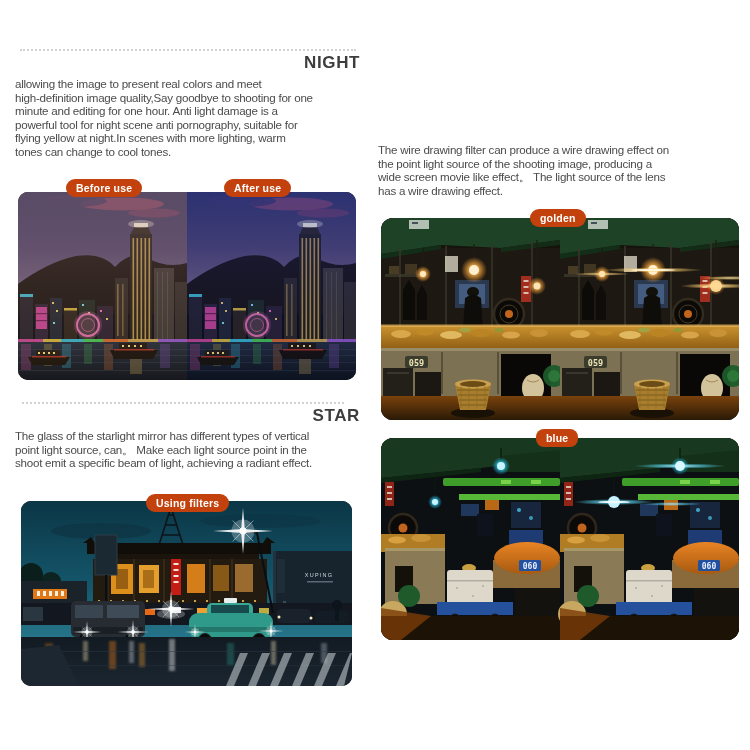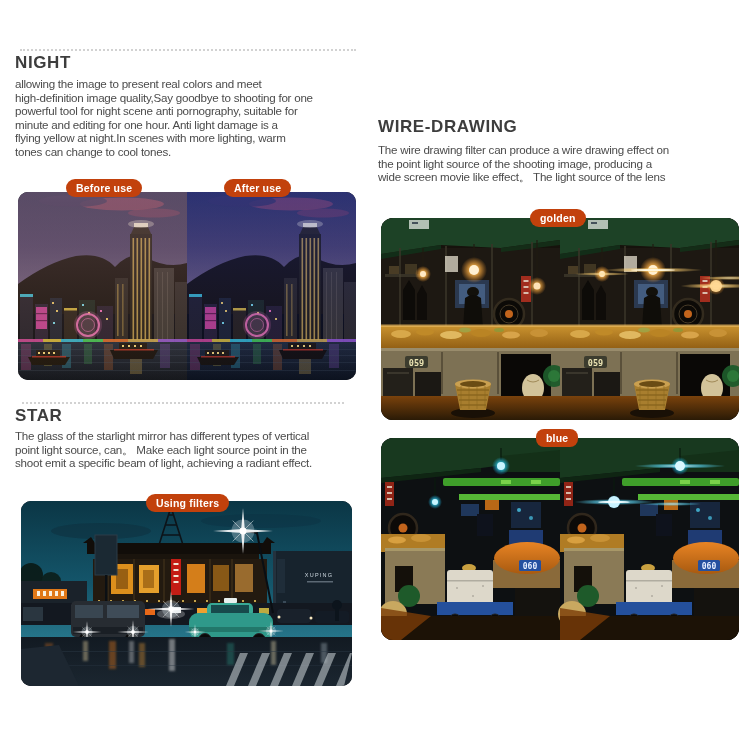--- a/index.html
+++ b/index.html
@@ -1,39 +1,39 @@
 <!DOCTYPE html>
 <html><head>
 <meta charset="utf-8">
 <style>
   html,body{margin:0;padding:0;background:#ffffff;}
   .page{position:relative;width:750px;height:750px;background:#ffffff;overflow:hidden;
         font-family:"Liberation Sans",sans-serif;}
   .dotted{position:absolute;height:0;border-top:2px dotted #d2d2d2;}
-  .sec-title{position:absolute;text-align:left;font-size:17px;font-weight:700;
+  .sec-title{position:absolute;text-align:right;font-size:17px;font-weight:700;
              color:#3d3d3d;letter-spacing:.6px;}
   .para{position:absolute;color:#4b4b4b;font-size:11.6px;line-height:13.6px;letter-spacing:-0.25px;}
   .para .ln{white-space:nowrap;}
   .photo{position:absolute;overflow:hidden;border-radius:10px;background:#0c0c10;}
   .photo svg{display:block;}
   .pill{position:absolute;z-index:3;background:#c2410c;color:#ffffff;font-size:10.5px;
         font-weight:700;line-height:1;padding:3.5px 10px;border-radius:11px;letter-spacing:.2px;}
 </style>
 </head>
 <body>
 
 <div class="page">
 
   <div class="dotted" style="left:20px;top:49px;width:336px;"></div>
   <h2 class="sec-title" style="left:15px;top:53px;width:345px;margin:0;">NIGHT</h2>
   <div class="para" style="left:15px;top:77px;width:350px;">
     <div class="ln">allowing the image to present real colors and meet</div>
     <div class="ln">high-definition image quality,Say goodbye to shooting for one</div>
+    <div class="ln">minute and editing for one hour. Anti light damage is a</div>
     <div class="ln">powerful tool for night scene anti pornography, suitable for</div>
-    <div class="ln">minute and editing for one hour. Anti light damage is a</div>
     <div class="ln">flying yellow at night.In scenes with more lighting, warm</div>
     <div class="ln">tones can change to cool tones.</div>
   </div>
 
   <span class="pill" style="left:66px;top:179px;">Before use</span>
   <span class="pill" style="left:224px;top:179px;">After use</span>
 
   <div class="photo" style="left:18px;top:192px;width:338px;height:188px;">
     <svg width="338" height="188" viewBox="0 0 338 188">
       <defs>
@@ -321,25 +321,25 @@
         <path d="M227,185 L241,152 L249,152 L235,185 Z"></path>
         <path d="M249,185 L263,152 L271,152 L257,185 Z"></path>
         <path d="M271,185 L285,152 L293,152 L279,185 Z"></path>
         <path d="M293,185 L307,152 L315,152 L301,185 Z"></path>
         <path d="M315,185 L329,152 L331,152 L323,185 Z"></path>
       </g>
       <path d="M0,148 L38,144 L58,185 L0,185 Z" fill="#1d2731"></path>
     </svg>
   </div>
 
-  <h2 class="sec-title" style="left:378px;top:117px;width:367px;margin:0;">WIRE-DRAWING</h2>
   <div class="para" style="left:378px;top:143px;width:367px;">
     <div class="ln">The wire drawing filter can produce a wire drawing effect on</div>
     <div class="ln">the point light source of the shooting image, producing a</div>
     <div class="ln">wide screen movie like effect。 The light source of the lens</div>
+    <div class="ln">has a wire drawing effect.</div>
   </div>
 
   <span class="pill" style="left:530px;top:209px;">golden</span>
 
   <div class="photo" style="left:381px;top:218px;width:358px;height:202px;border-radius:12px;">
     <svg width="358" height="202" viewBox="0 0 358 202">
       <defs>
         <radialGradient id="gLamp">
           <stop offset="0" stop-color="#fff3d6"></stop>
             <stop offset="0.35" stop-color="#ffb64a" stop-opacity="0.85"></stop>

